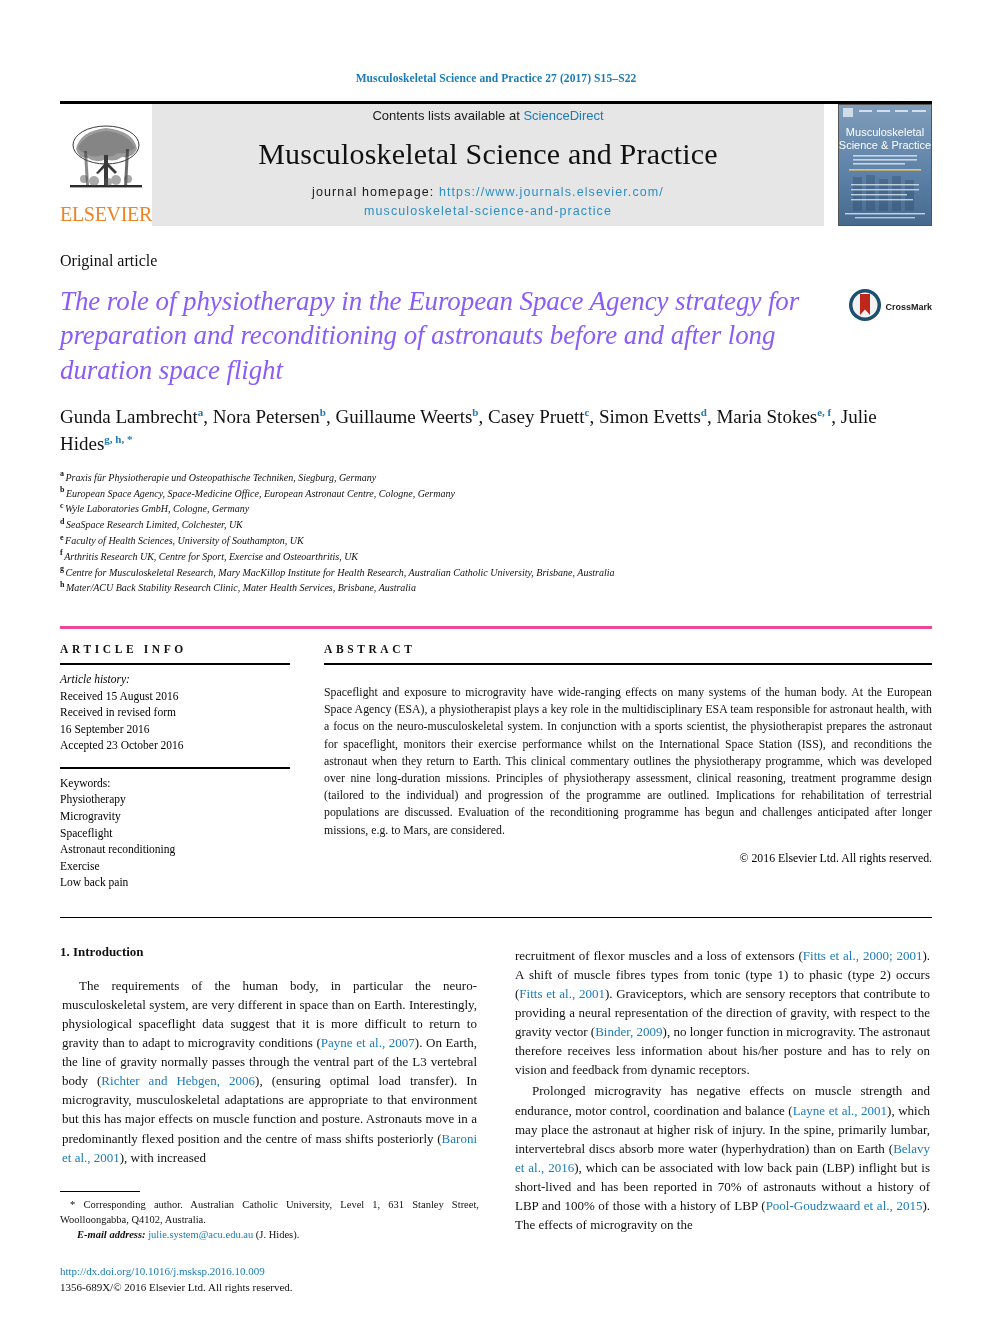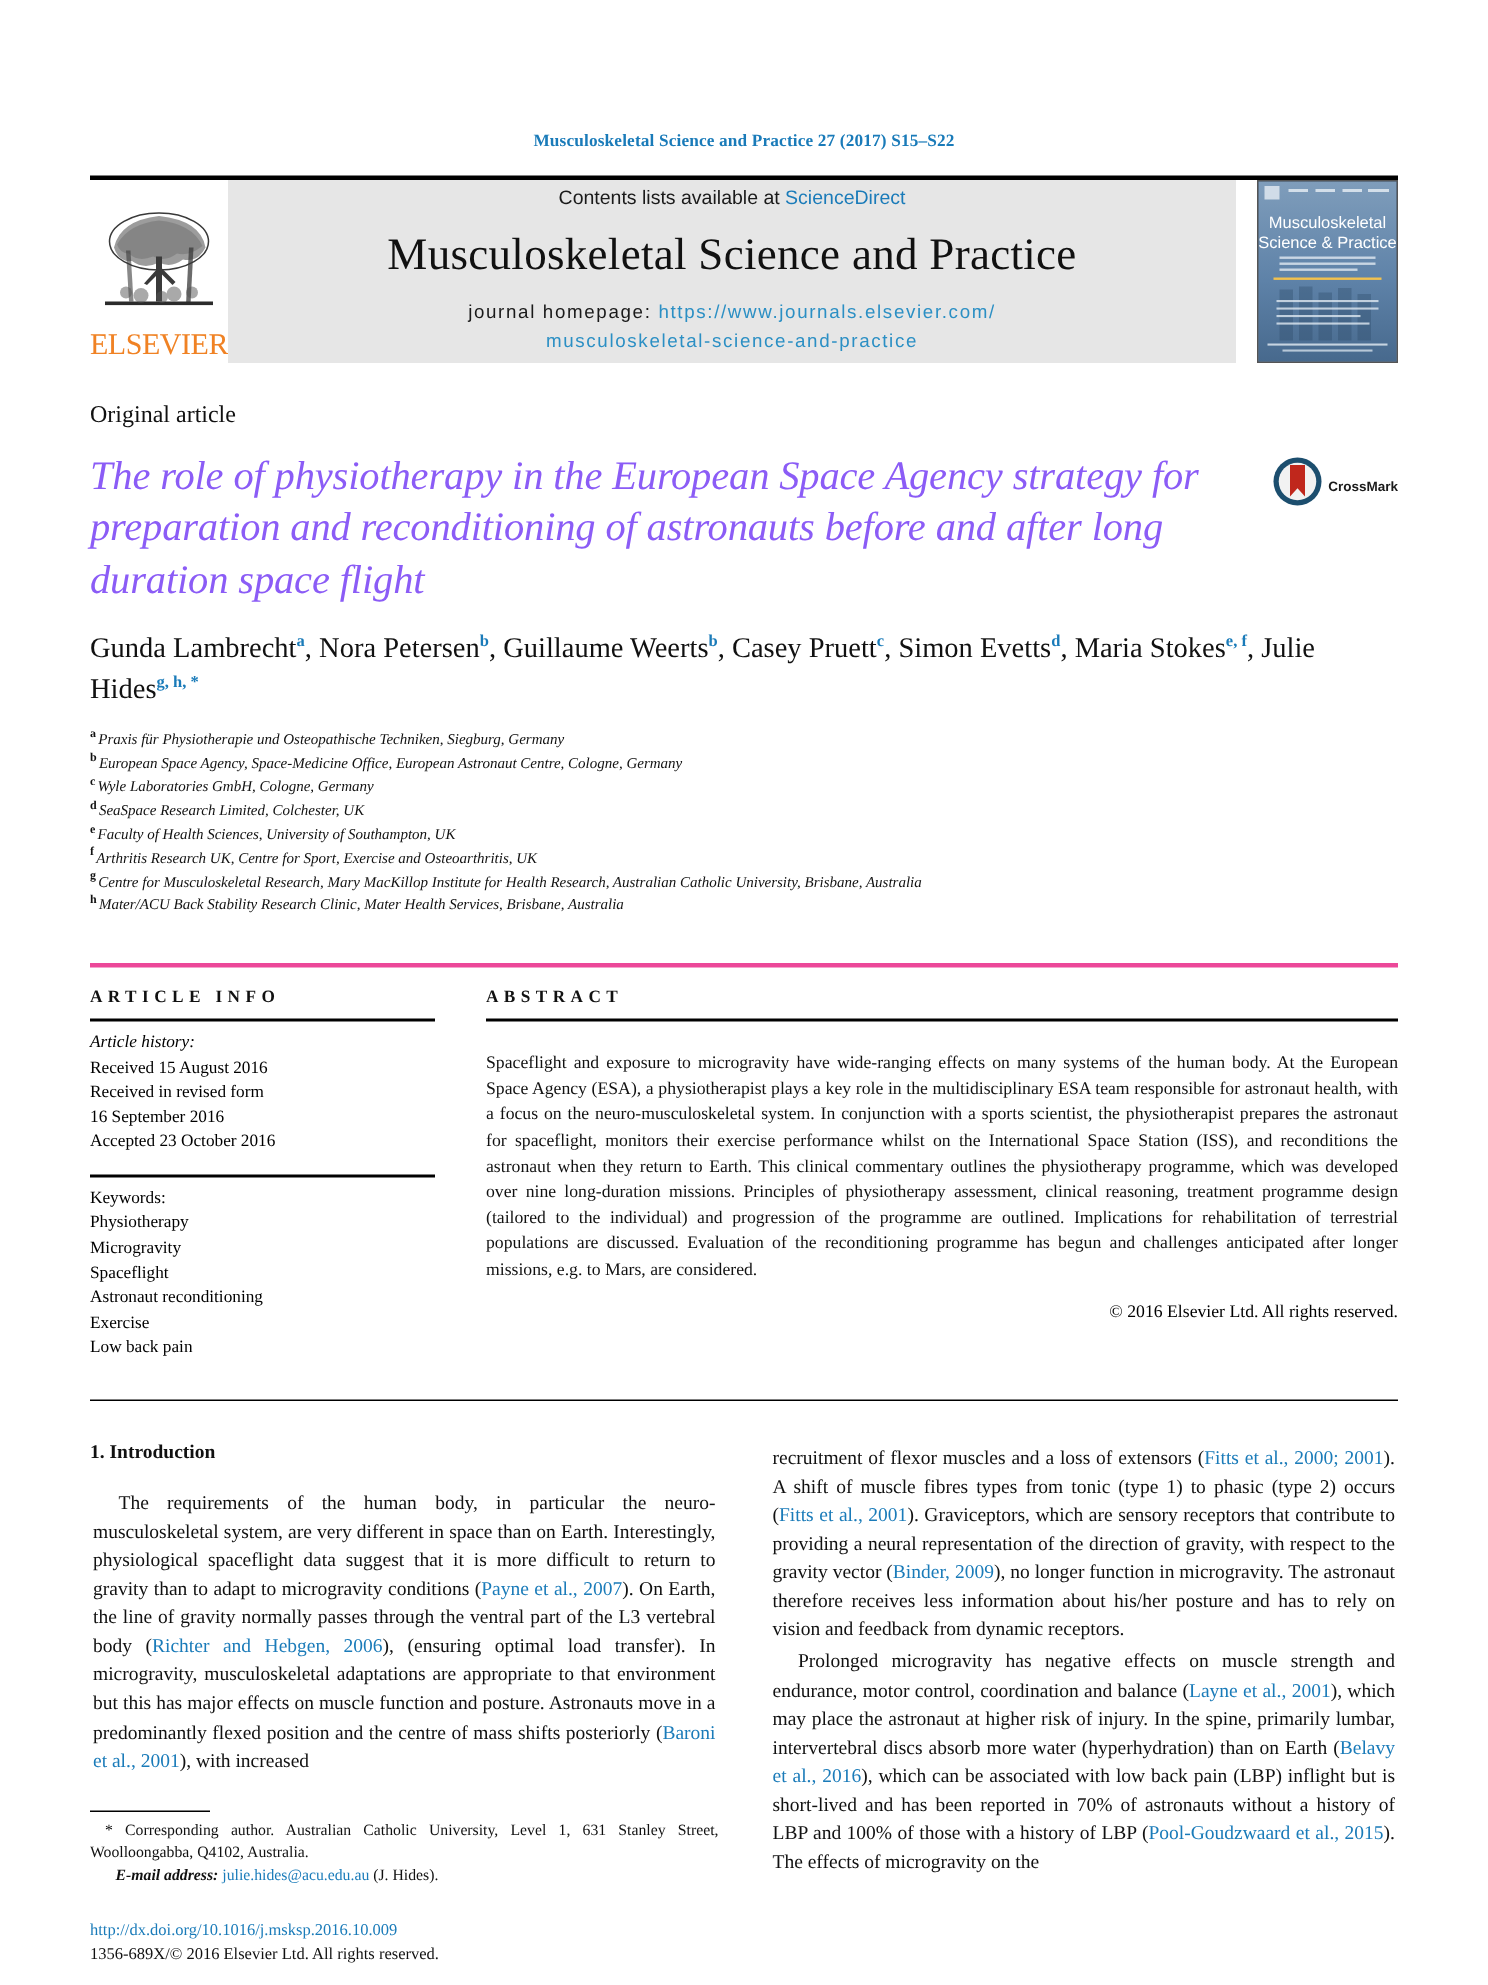--- a/index.html
+++ b/index.html
@@ -13,21 +13,21 @@
     font-family: "Liberation Serif", "DejaVu Serif", serif;
     color: #000000;
     position: relative;
     overflow: hidden;
   }
   .page {
     width: 992px;
     height: 1323px;
     position: relative;
     box-sizing: border-box;
-    padding: 16px 60px;
+    padding: 0 60px;
   }
 
   
   .running-head {
     text-align: center;
     color: #1a7bb9;
     font-size: 11.5px;
     font-weight: bold;
     padding-top: 72px;
     letter-spacing: .1px;
@@ -419,21 +419,21 @@
     <div class="col">
       <h2 class="sec-title">1. Introduction</h2>
       <p class="body-text indent"><span>The requirements of the human body, in particular the neuro-musculoskeletal system, are very different in space than on Earth. Interestingly, physiological spaceflight data suggest that it is more difficult to return to gravity than to adapt to microgravity conditions (</span><span class="ref">Payne et al., 2007</span><span>). On Earth, the line of gravity normally passes through the ventral part of the L3 vertebral body (</span><span class="ref">Richter and Hebgen, 2006</span><span>), (ensuring optimal load transfer). In microgravity, musculoskeletal adaptations are appropriate to that environment but this has major effects on muscle function and posture. Astronauts move in a predominantly flexed position and the centre of mass shifts posteriorly (</span><span class="ref">Baroni et al., 2001</span><span>), with increased</span></p>
 
       <div class="footnote">
         <p style="margin:0; text-indent:10px;">
           <span>*</span><span> Corresponding author. Australian Catholic University, Level 1, 631 Stanley Street, Woolloongabba, Q4102, Australia.</span>
         </p>
         <p style="margin:0; text-indent:17px;">
           <span class="email-lbl">E-mail address:</span>
-          <span class="ref">julie.hides@acu.edu.au</span>
+          <span class="ref">julie.system@acu.edu.au</span>
           <span>(J. Hides).</span>
         </p>
         <div class="doi-block">
           <div class="doi">http://dx.doi.org/10.1016/j.msksp.2016.10.009</div>
           <div>1356-689X/© 2016 Elsevier Ltd. All rights reserved.</div>
         </div>
       </div>
     </div>
 
     <div class="col">

